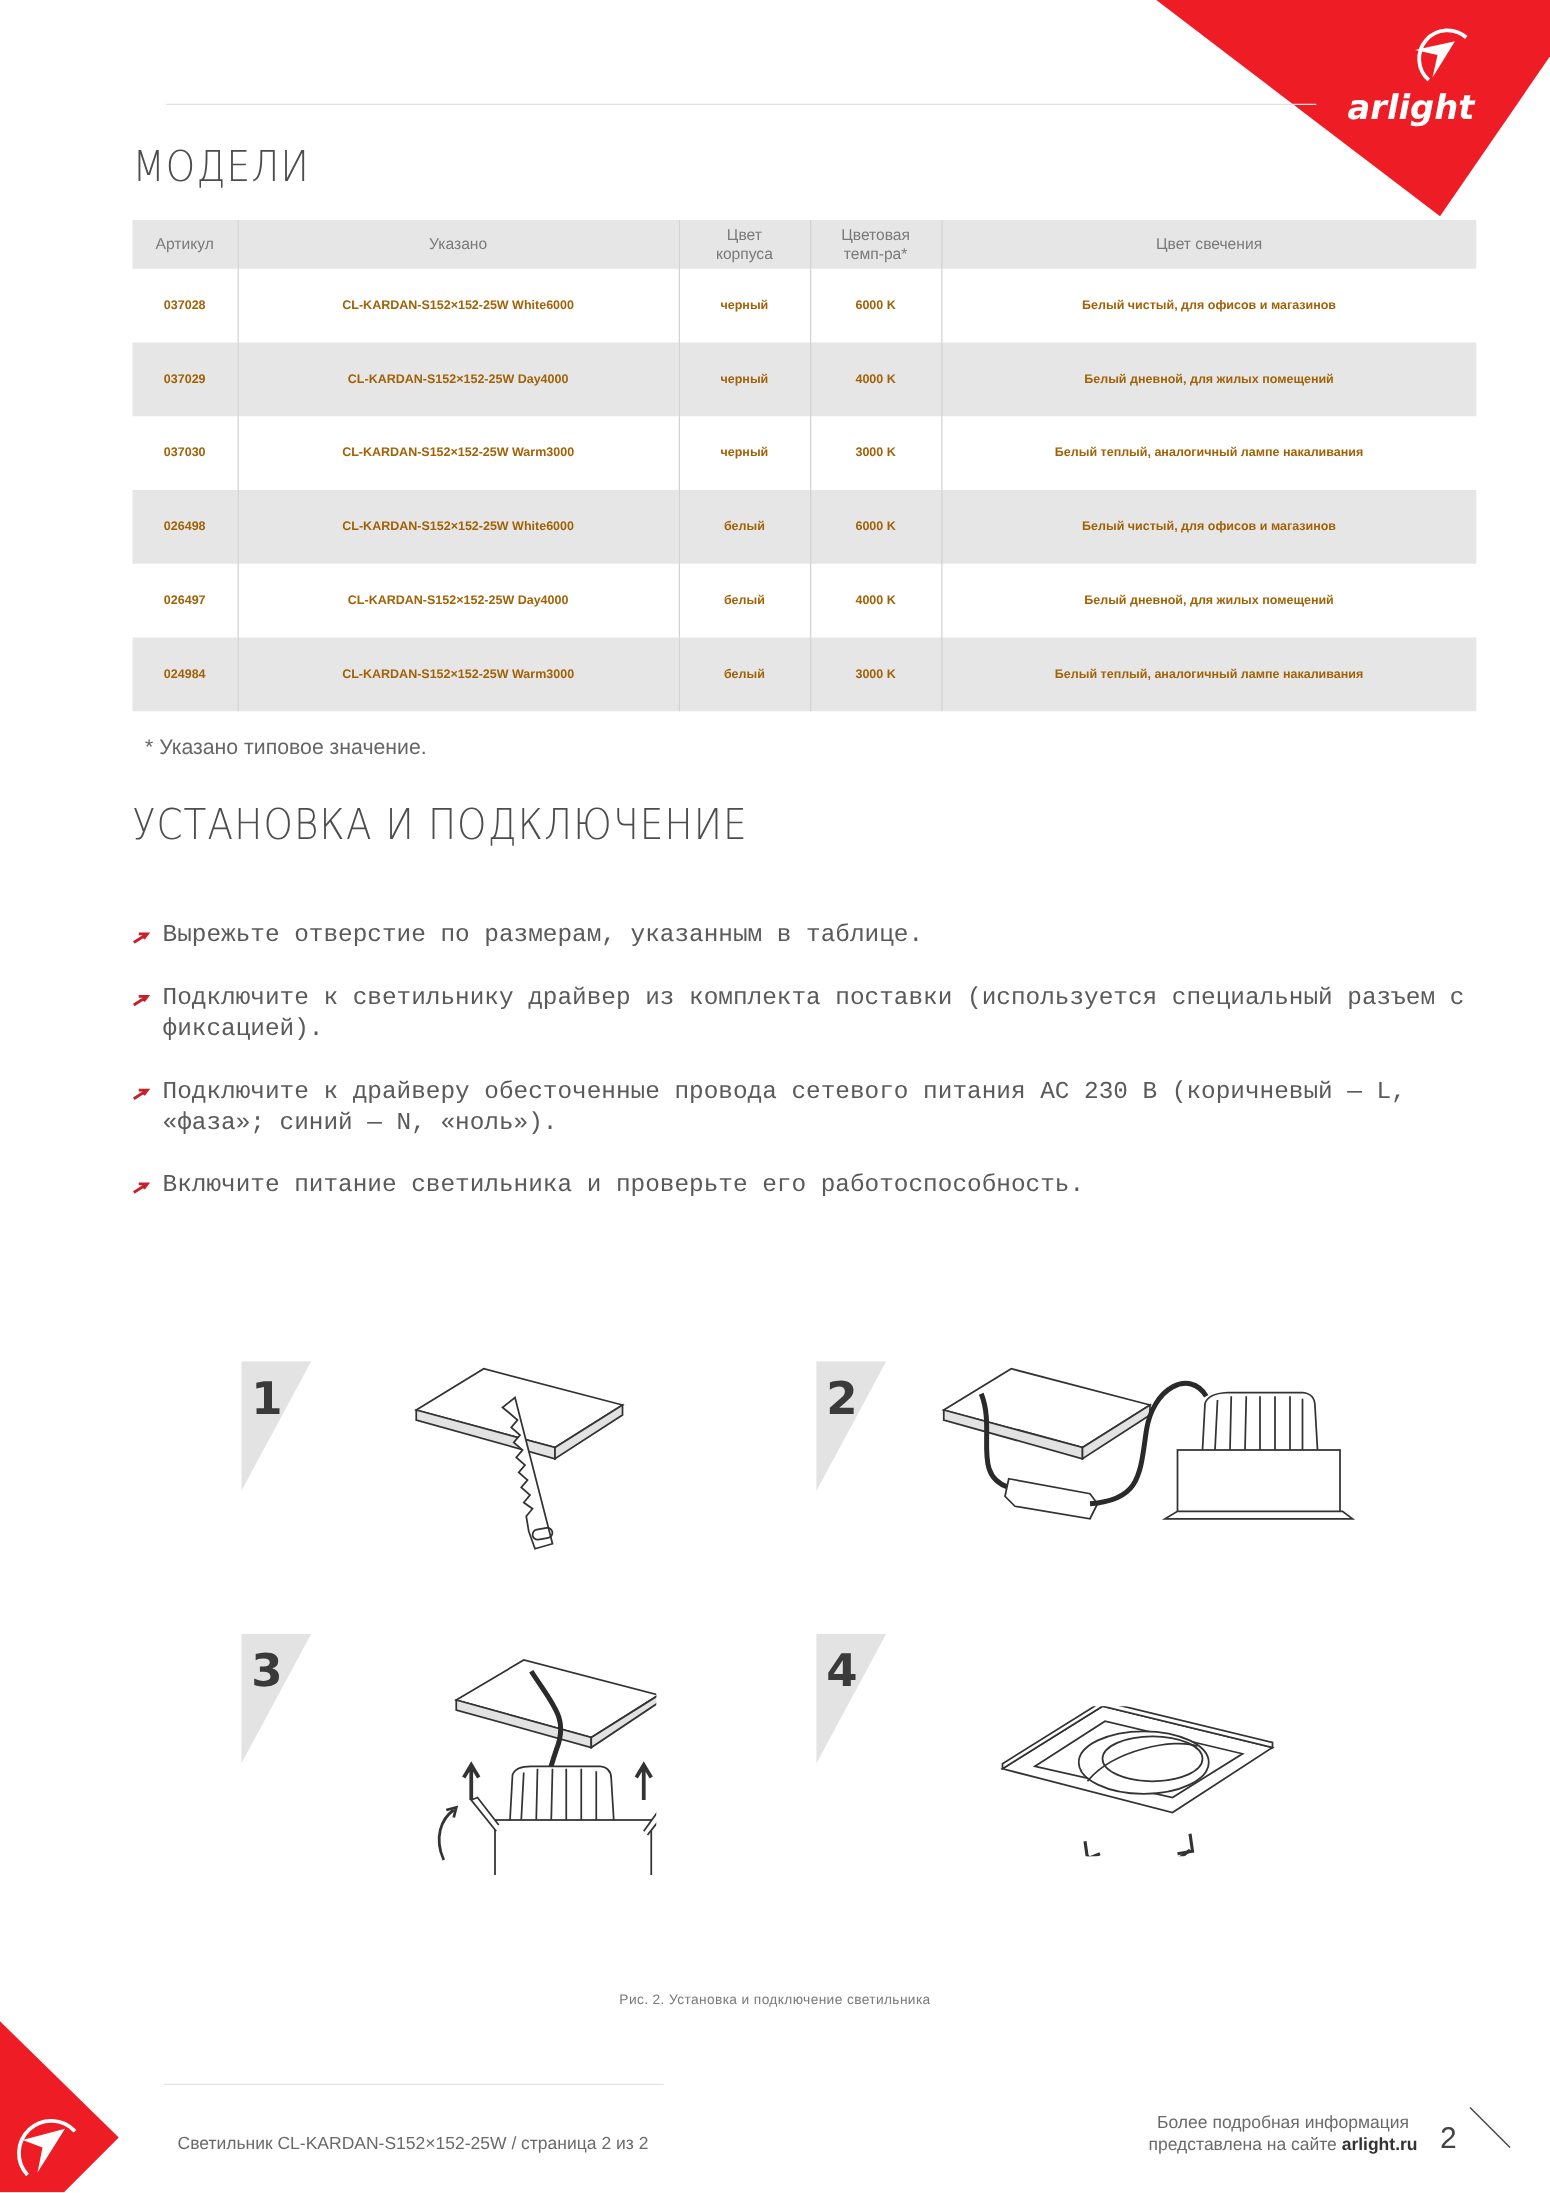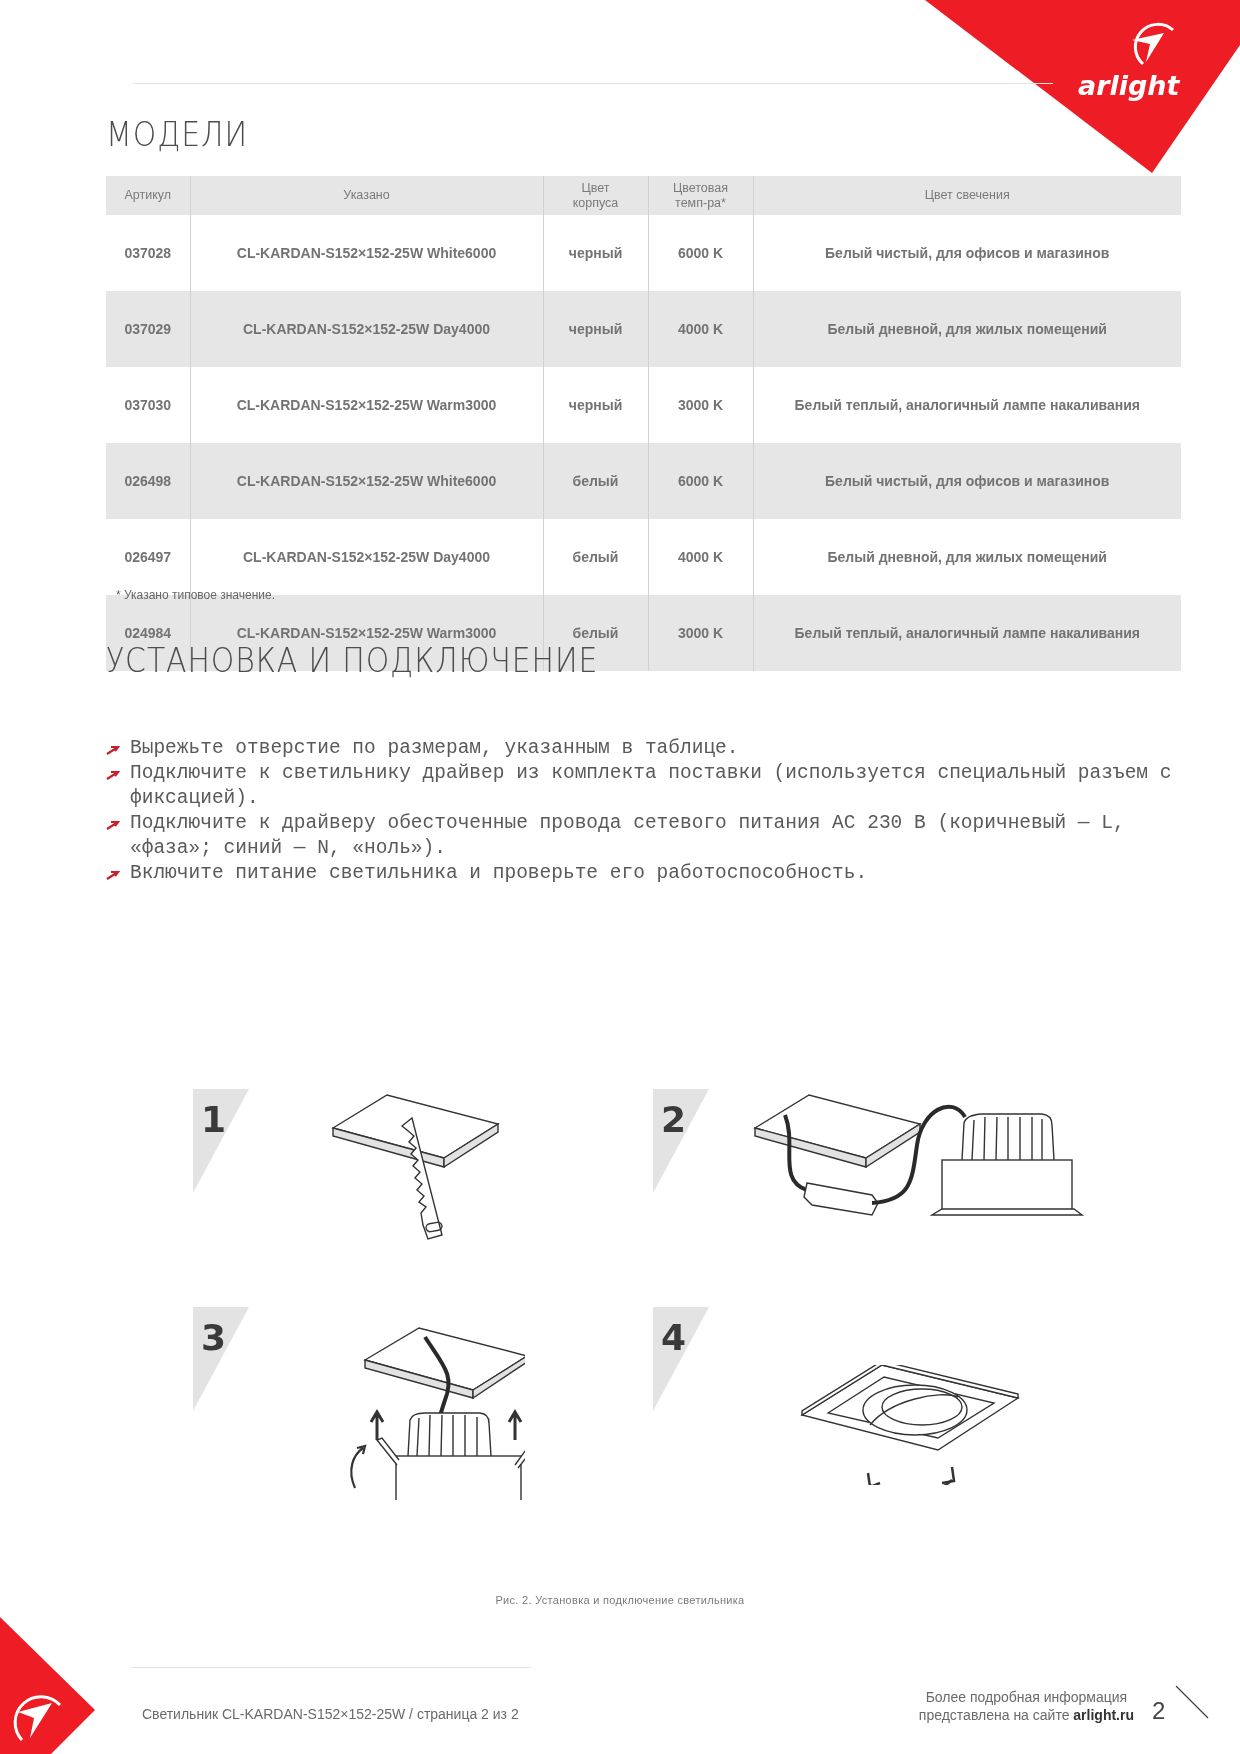--- a/index.html
+++ b/index.html
@@ -14,32 +14,32 @@
   .h1 { position: absolute; left: 106px; font-family: "DejaVu Sans", sans-serif; font-weight: 300;
         font-size: 34px; letter-spacing: 1px; color: #4d4d4d; transform: scaleX(0.88); transform-origin: left; }
   .title-models { top: 114px; }
   .title-install { top: 640px; }
 
   table.models { position: absolute; left: 106px; top: 176px; width: 1075px; border-collapse: collapse;
                  font-family: "Liberation Sans", sans-serif; }
   table.models th { background: #e6e6e6; color: #7a7a7a; font-weight: 400; font-size: 12.5px;
                     height: 39px; line-height: 15px; text-align: center; border-left: 1px solid #d2d2d2; }
   table.models th:first-child, table.models td:first-child { border-left: none; }
-  table.models td { height: 76px; text-align: center; font-size: 14px; font-weight: 700; color: #737373;
+  table.models td { height: 59px; text-align: center; font-size: 10px; font-weight: 700; color: #a16207;
                     border-left: 1px solid #d2d2d2; }
   table.models tr.even td { background: #e6e6e6; }
   .c1 { width: 84px; } .c2 { width: 353px; } .c3 { width: 105px; } .c4 { width: 105px; margin-top: 28px; } .c5 { width: 428px; }
 
-  .footnote { position: absolute; left: 116px; top: 588px; font-size: 12px; color: #666;
+  .footnote { position: absolute; left: 116px; top: 588px; font-size: 17px; color: #666;
               font-family: "Liberation Sans", sans-serif; }
 
   .steps { position: absolute; left: 106px; top: 736px; width: 1070px; font-family: Liberation Mono, monospace; }
   .step { position: relative; padding-left: 24px; font-size: 19.5px; line-height: 25px; color: #5a5a5a; }
   .step .bullet { position: absolute; left: 0; top: 9px; width: 14px; height: 10px; }
-  .step + .step { }
+  .step + .step { margin-top: 25px; }
 
   .fig { position: absolute; }
   .fig svg { display: block; }
   .badge { position: absolute; width: 58px; height: 106px; }
   .badge-num { position: absolute; left: 8px; top: 10px; font-family: "DejaVu Sans", sans-serif;
                font-weight: 700; font-size: 36px; color: #3a3a3a; }
 
   .caption { position: absolute; left: 0; width: 1240px; top: 1594px; text-align: center; font-size: 11px;
              color: #7a7a7a; font-family: "Liberation Sans", sans-serif; letter-spacing: 0.3px; }
 

